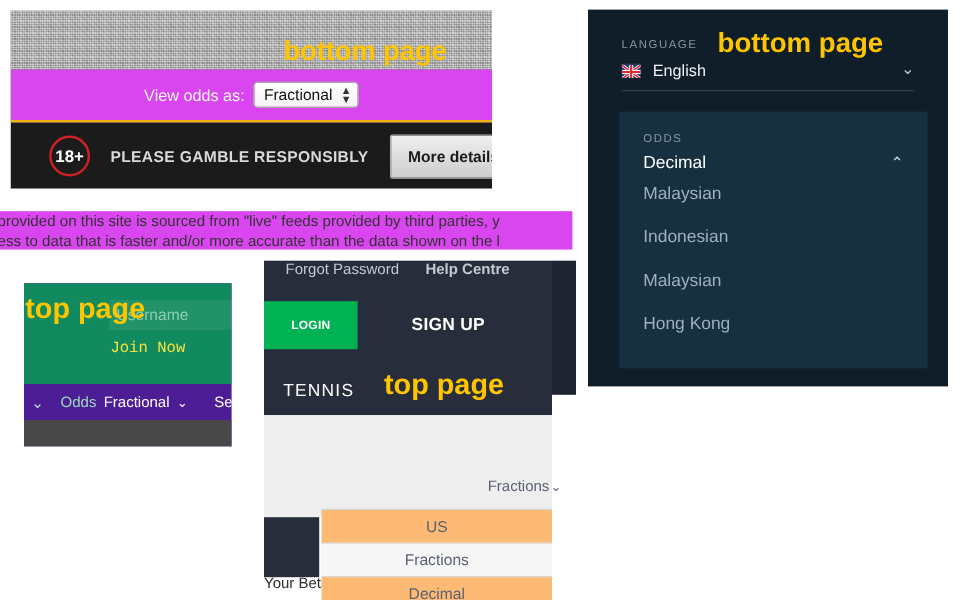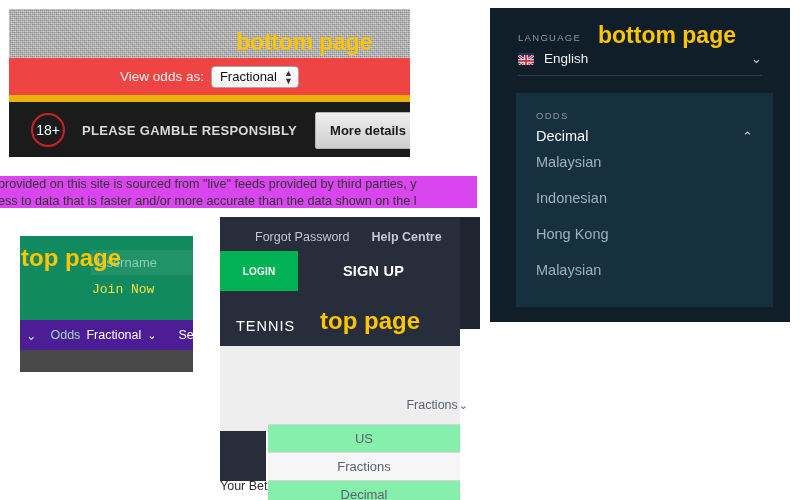--- a/index.html
+++ b/index.html
@@ -28,22 +28,22 @@
   }
   #overlay-bottom-a {
     position: absolute; right: 38px; top: 22px;
     color: #ffc600; font-size: 23px; font-weight: bold;
     letter-spacing: -0.2px; line-height: 1;
     white-space: nowrap;
     text-shadow: 0 0 1px rgba(0,0,0,.15);
   }
   #odds-bar {
     position: absolute; left: 0; top: 49px; width: 401px; height: 44px;
-    background: #ef4444;
-    border-bottom: 7px solid #eab308;
+    background: #d946ef;
+    border-bottom: 2px solid #eab308;
     display: flex; align-items: center; justify-content: center;
   }
   #odds-bar .lbl {
     color: #f2f2f2; font-size: 13.5px; margin-right: 7px;
   }
   .native-select {
     appearance: none; -webkit-appearance: none;
     background: linear-gradient(#ffffff, #f2f2f2);
     border: 1px solid #a8a8a8; border-radius: 4px;
     font-family: "Liberation Sans", sans-serif;
@@ -58,23 +58,23 @@
     pointer-events: none;
   }
   #gamble-bar {
     position: absolute; left: 0; top: 94px; width: 401px; height: 54px;
     background: #1b1b1b;
     display: flex; align-items: center; padding: 0 10px;
   }
   #badge-18 {
     width: 34px; height: 34px; border-radius: 50%;
     border: 2px solid #cf2027;
-    color: #ffffff; font-size: 14px; font-weight: normal;
+    color: #ffffff; font-size: 14px; font-weight: bold;
     display: flex; align-items: center; justify-content: center;
-    flex: 0 0 auto; margin-left: 12px;
+    flex: 0 0 auto; margin-left: 22px;
   }
   #gamble-text {
     color: #d9d9d9; font-size: 13px; font-weight: bold;
     letter-spacing: .3px; margin-left: 17px; white-space: nowrap;
   }
   #more-details {
     margin-left: 18px;
     background: linear-gradient(#efefef, #cdcdcd);
     border: 1px solid #b4b4b4; border-radius: 2px;
     color: #1a1a1a; font-size: 13px; font-weight: bold;
@@ -136,22 +136,22 @@
   }
   #panel-d .navtop {
     position: absolute; left: 0; top: 0; width: 240px; height: 129px;
     background: #272d3a;
   }
   #panel-d .sidestrip {
     position: absolute; left: 240px; top: 0; width: 20px; height: 112px;
     background: #1e2430;
   }
   #panel-d .util-row {
-    position: absolute; left: 17px; top: 0; width: 240px; height: 27px;
-    display: flex; align-items: flex-end;
+    position: absolute; left: 0; top: 0; width: 240px; height: 27px;
+    display: flex; align-items: flex-start;
   }
   #panel-d .util-row span {
     color: #c3c8d1; font-size: 12.5px; white-space: nowrap;
   }
   #panel-d .util-row .u1 { margin-left: 18px; }
   #panel-d .util-row .u2 { margin-left: 22px; font-weight: bold; }
   #panel-d .auth-row {
     position: absolute; left: 0; top: 34px; width: 240px; height: 40px;
     display: flex; align-items: stretch;
   }
@@ -208,21 +208,21 @@
     color: #2d2d2d; font-size: 12.5px; white-space: nowrap; z-index: 4;
   }
   #panel-d .odds-menu {
     position: absolute; left: 48px; top: 207px; width: 192px;
     background: #f2f2f2; z-index: 5;
     border-top: 1px solid #d6d6d6;
   }
   #panel-d .odds-menu .item {
     height: 28px; display: flex; align-items: center; justify-content: center;
     color: #5a6272; font-size: 13px;
-    border-bottom: 1px solid #d6d6d6; background: #86efac;
+    border-bottom: 1px solid #d6d6d6; background: #fdba74;
     cursor: pointer;
   }
   #panel-d .odds-menu .item.alt { background: #f6f6f6; }
 
   
   #panel-e {
     position: absolute; left: 490px; top: 8px; width: 300px; height: 314px;
     background: #101e29; overflow: hidden;
   }
   #overlay-bottom-e {
@@ -379,18 +379,18 @@
     <div class="odds-card">
       <div class="hd">
         <div class="micro-label">ODDS</div>
       </div>
       <div class="odds-sel-row">
         <span class="val">Decimal</span>
         <span class="chev">⌃</span>
       </div>
       <div class="odds-opt">Malaysian</div>
       <div class="odds-opt">Indonesian</div>
+      <div class="odds-opt">Malaysian</div>
       <div class="odds-opt">Hong Kong</div>
-      <div class="odds-opt">Malaysian</div>
     </div>
   </div>
 
 </div>
 
 </body></html>

